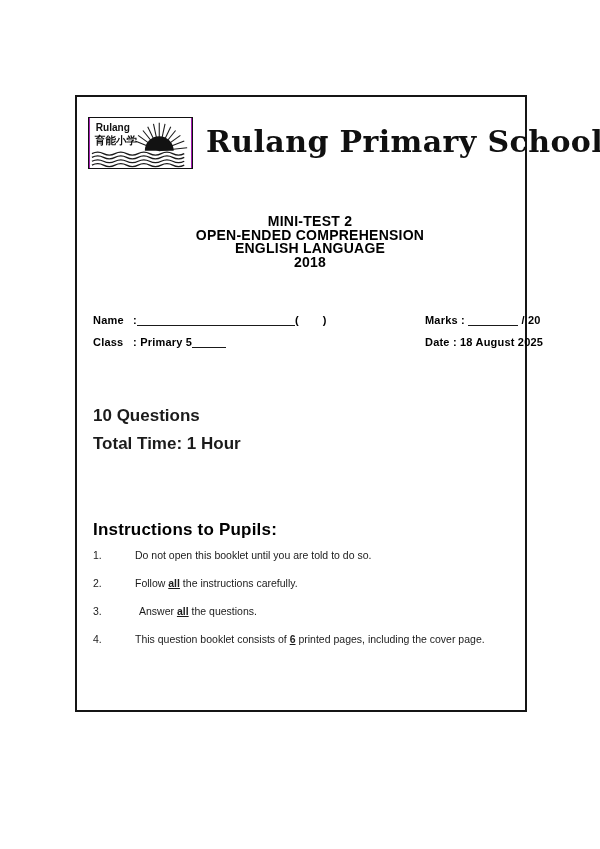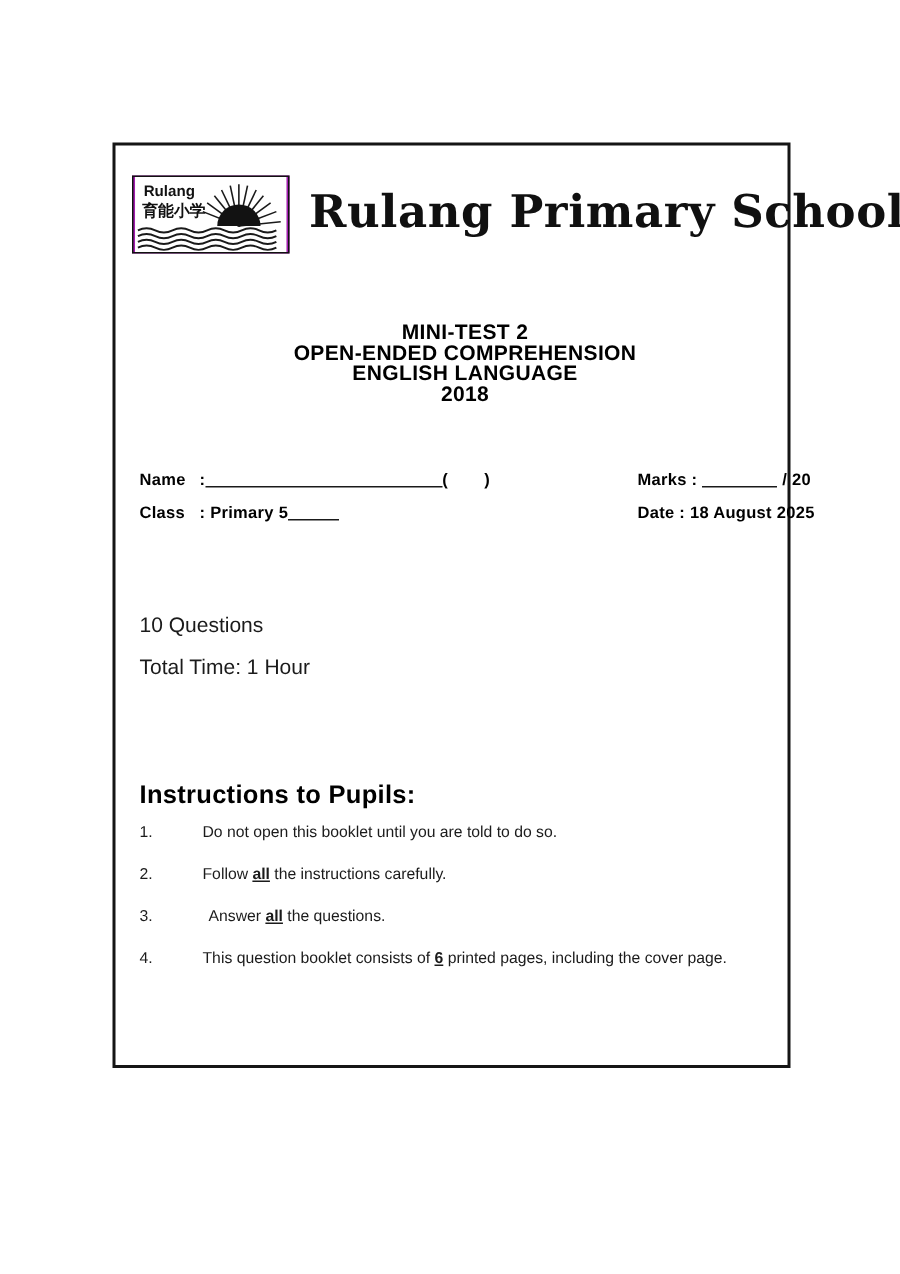--- a/index.html
+++ b/index.html
@@ -116,22 +116,22 @@
   .rule-name   { width: 158px; }
   .rule-class  { width: 34px; }
   .rule-marks  { width: 50px; }
   .paren-gap   { display: inline-block; width: 24px; }
 
   
   .meta {
     position: absolute;
     left: 16px;
     top: 305px;
-    font-size: 14px;
-    font-weight: normal;
+    font-size: 17px;
+    font-weight: bold;
     line-height: 28px;
     color: #1b1b1b;
   }
   .meta div { white-space: nowrap; }
 
   
   .instructions-heading {
     position: absolute;
     left: 16px;
     top: 423px;

